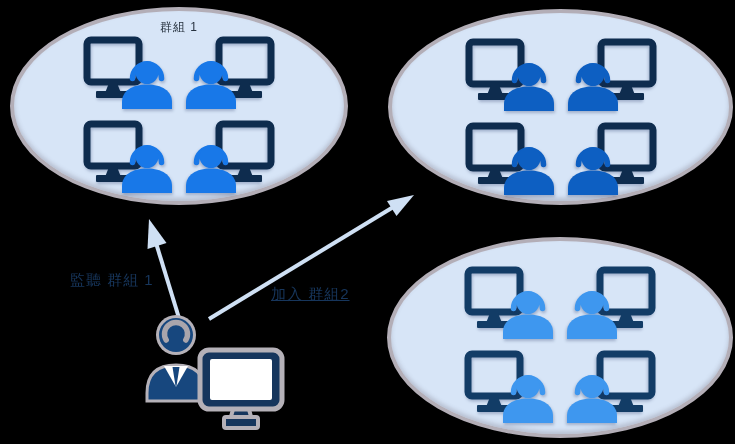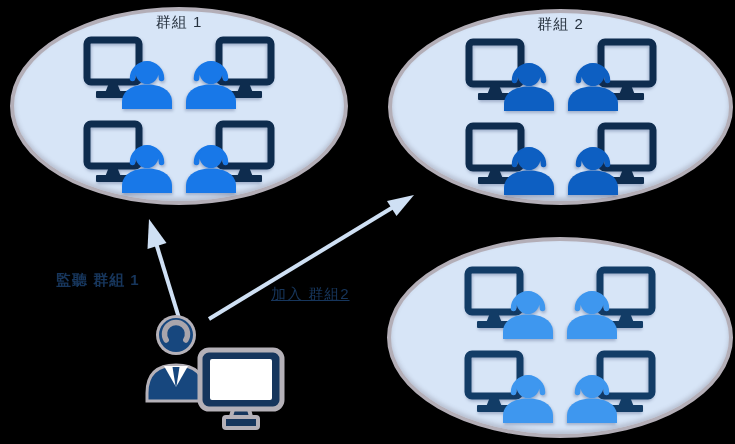--- a/index.html
+++ b/index.html
@@ -12,40 +12,40 @@
     position:absolute;border-radius:50%;
     background:var(--ellipse-fill,#d7e5f7);
     border:4px solid var(--ellipse-border,#b3aeb7);
     box-sizing:border-box;
     box-shadow:inset 0 -3px 4px rgba(90,85,100,.25);
   }
   .g1{left:10px;top:7px;width:338px;height:198px;}
   .g2{left:388px;top:9px;width:345px;height:196px;}
   .g3{left:387px;top:237px;width:346px;height:201px;}
   .group-title{
-    position:absolute;top:2px;left:0;width:100%;text-align:center;
-    font-size:15px;color:var(--title-text,#27323f);letter-spacing:1px;
+    position:absolute;top:8px;left:0;width:100%;text-align:center;
+    font-size:12px;color:var(--title-text,#27323f);letter-spacing:1px;
   }
   .agents{
     position:absolute;top:25px;left:50%;transform:translateX(-50%);
     display:grid;grid-template-columns:92px 92px;column-gap:8px;row-gap:12px;
   }
   .agent{position:relative;width:92px;height:72px;}
   .agent:nth-child(even){transform:scaleX(-1);}
   .agent svg{position:absolute;filter:drop-shadow(1px 2px 1.5px rgba(20,40,90,.28));}
   .agent .monitor{left:0;top:0;}
   .agent .person{left:36px;top:15px;}
   .arrows{position:absolute;left:0;top:0;pointer-events:none;}
   .arrow-line{stroke:var(--arrow,#cfe0f4);stroke-width:4;}
   .arrow-head{fill:var(--arrow,#cfe0f4);}
   .arrow-label{
     position:absolute;font-size:15px;color:var(--label-text,#17365c);
     white-space:pre;letter-spacing:1px;
   }
-  .label-listen{left:56px;top:271px;font-weight:bold;}
+  .label-listen{left:70px;top:271px;}
   .label-join{left:271px;top:285px;text-decoration:underline;}
   .supervisor{position:absolute;left:140px;top:308px;width:150px;height:128px;}
   .sup-person{position:absolute;left:0;top:0;}
   .sup-monitor{position:absolute;left:55px;top:38px;}
 </style>
 </head>
 <body>
 
 <div class="canvas">
 
@@ -107,21 +107,20 @@
     <svg class="person" viewBox="0 0 56 58" width="56" height="58">
       <path d="M13.5,27.5 A14.5,14.5 0 1 1 42.5,27.5" fill="none" stroke="var(--person)" stroke-width="5.5" stroke-linecap="round"></path>
       <circle cx="28" cy="21.5" r="11.5" fill="var(--person)"></circle>
       <path d="M3,58 L3,51 C3,40 13,33.5 28,33.5 C43,33.5 53,40 53,51 L53,58 Z" fill="var(--person)"></path>
     </svg>
   </div>
 </div>
   </div>
 
   <div class="group g2" style="--person: #0d5fc2; --monitor: #0e2c4e;">
-    <div class="group-title">群組 2</div>
     <div class="agents">
   <div class="agent">
     <svg class="monitor" viewBox="0 0 60 64" width="60" height="64">
       <rect x="4" y="4" width="52" height="42" rx="4" fill="none" stroke="var(--monitor)" stroke-width="7"></rect>
       <path d="M26,47 L34,47 L38,57 L22,57 Z" fill="var(--monitor)"></path>
       <rect x="13" y="55" width="34" height="7" rx="1" fill="var(--monitor)"></rect>
     </svg>
     <svg class="person" viewBox="0 0 56 58" width="56" height="58">
       <path d="M13.5,27.5 A14.5,14.5 0 1 1 42.5,27.5" fill="none" stroke="var(--person)" stroke-width="5.5" stroke-linecap="round"></path>
       <circle cx="28" cy="21.5" r="11.5" fill="var(--person)"></circle>

